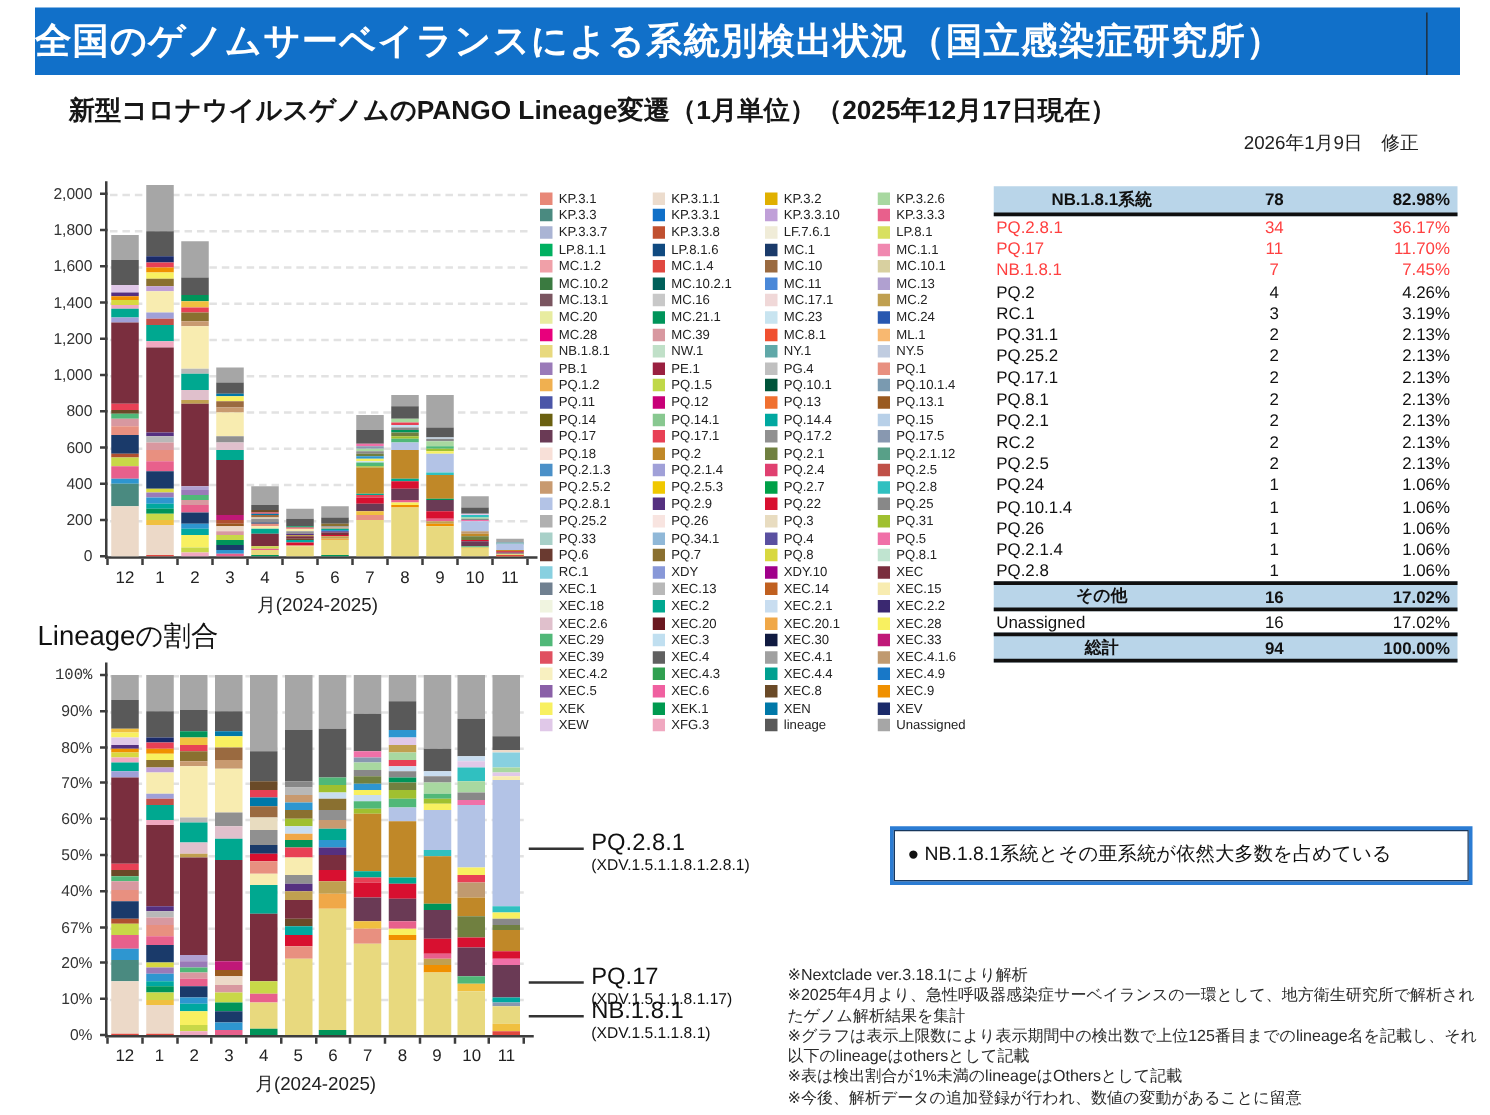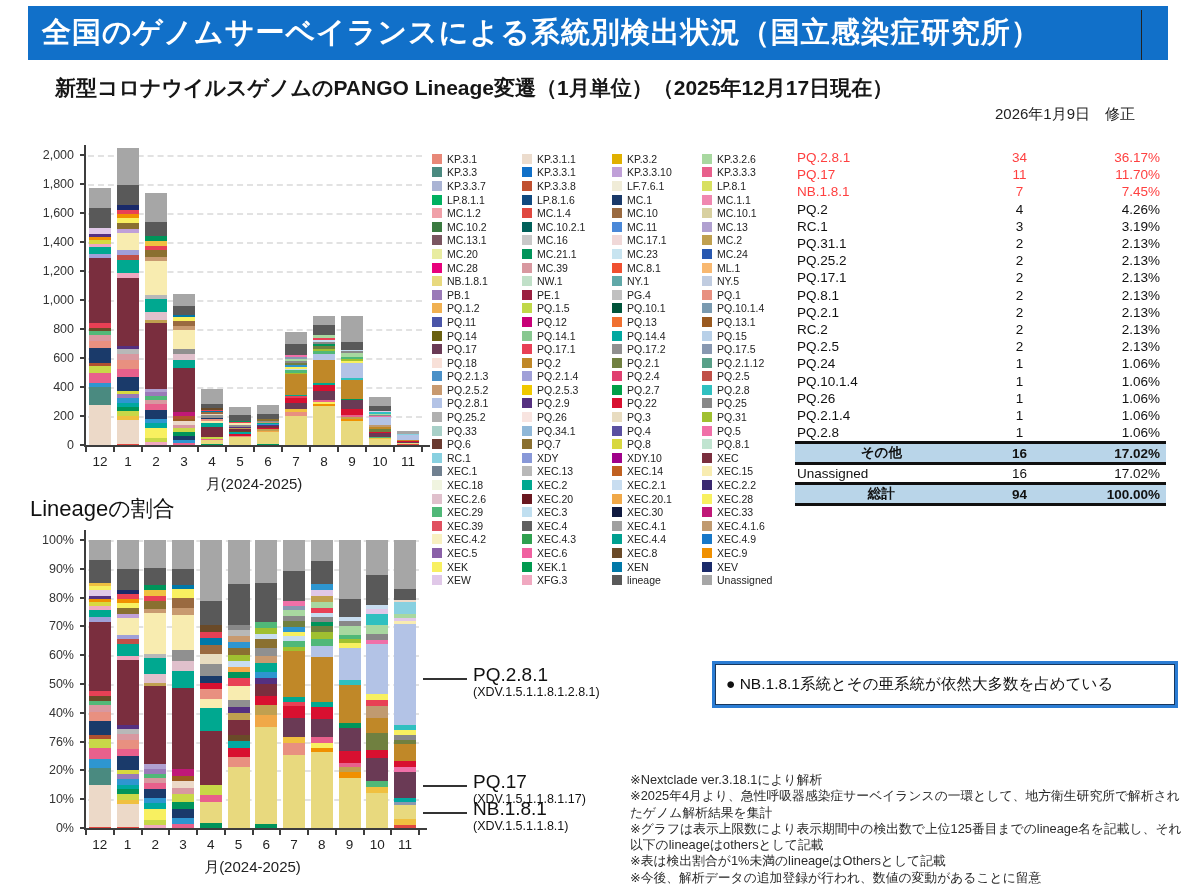--- a/index.html
+++ b/index.html
@@ -2,21 +2,21 @@
 <html><head>
 <meta charset="utf-8">
 <style>
   * { margin:0; padding:0; box-sizing:border-box; }
   html,body { width:1192px; height:892px; background:#fff;
     font-family:"Liberation Sans","DejaVu Sans",sans-serif; color:#111; }
   .page { position:relative; width:1192px; height:892px; overflow:hidden; background:#fff; }
 
   .banner { position:absolute; left:28px; top:6px; width:1140px; height:54px;
     background:#1170c9; color:#fff; font-size:29px; font-weight:bold;
-    display:flex; align-items:center; padding-left:14px; letter-spacing:1px; white-space:nowrap; }
+    display:flex; align-items:center; letter-spacing:1px; white-space:nowrap; }
   .banner-cursor { position:absolute; right:26px; top:4px; width:1px; height:50px; background:#222; }
 
   .main-title { position:absolute; left:55px; top:74px; font-size:21px; font-weight:bold; color:#161616; white-space:nowrap; }
   .revision-note { position:absolute; left:995px; top:105px; font-size:15px; color:#222; }
   .chart1-title { position:absolute; left:30px; top:108px; font-size:18px; color:#111; }
   .chart2-title { position:absolute; left:30px; top:494px; font-size:22px; color:#111; }
 
   .chart { position:absolute; }
   #chart1 { left:86px; top:155px; width:336px; height:290px; }
   #chart2 { left:86px; top:540px; width:333px; height:288px; }
@@ -402,42 +402,42 @@
   <div class="ytick" style="top: 287px;"></div>
       <div class="ylabel" style="top: 288px;">0%</div>
       <div class="gridline" style="top: 259.2px;"></div>
       <div class="ytick" style="top: 258.2px;"></div>
       <div class="ylabel" style="top: 259.2px;">10%</div>
       <div class="gridline" style="top: 230.4px;"></div>
       <div class="ytick" style="top: 229.4px;"></div>
       <div class="ylabel" style="top: 230.4px;">20%</div>
       <div class="gridline" style="top: 201.6px;"></div>
       <div class="ytick" style="top: 200.6px;"></div>
-      <div class="ylabel" style="top: 201.6px;">76%</div>
+      <div class="ylabel" style="top: 201.6px;">67%</div>
       <div class="gridline" style="top: 172.8px;"></div>
       <div class="ytick" style="top: 171.8px;"></div>
       <div class="ylabel" style="top: 172.8px;">40%</div>
       <div class="gridline" style="top: 144px;"></div>
       <div class="ytick" style="top: 143px;"></div>
       <div class="ylabel" style="top: 144px;">50%</div>
       <div class="gridline" style="top: 115.2px;"></div>
       <div class="ytick" style="top: 114.2px;"></div>
       <div class="ylabel" style="top: 115.2px;">60%</div>
       <div class="gridline" style="top: 86.4px;"></div>
       <div class="ytick" style="top: 85.4px;"></div>
       <div class="ylabel" style="top: 86.4px;">70%</div>
       <div class="gridline" style="top: 57.6px;"></div>
       <div class="ytick" style="top: 56.6px;"></div>
       <div class="ylabel" style="top: 57.6px;">80%</div>
       <div class="gridline" style="top: 28.8px;"></div>
       <div class="ytick" style="top: 27.8px;"></div>
       <div class="ylabel" style="top: 28.8px;">90%</div>
       <div class="gridline" style="top: 0px;"></div>
       <div class="ytick" style="top: -1px;"></div>
-      <div class="ylabel" style="top: 0px;">100%</div>
+      <div class="ylabel" style="top: 0px; font-family: Liberation Mono, monospace;">100%</div>
       <div class="xtick" style="left: -1px;"></div>
       <div class="xtick" style="left: 26.75px;"></div>
       <div class="xtick" style="left: 54.5px;"></div>
       <div class="xtick" style="left: 82.25px;"></div>
       <div class="xtick" style="left: 110px;"></div>
       <div class="xtick" style="left: 137.75px;"></div>
       <div class="xtick" style="left: 165.5px;"></div>
       <div class="xtick" style="left: 193.25px;"></div>
       <div class="xtick" style="left: 221px;"></div>
       <div class="xtick" style="left: 248.75px;"></div>
@@ -1261,20 +1261,25 @@
         <span class="lg-swatch" style="background: rgb(89, 89, 89);"></span>
         <span class="lg-label">lineage</span>
       </div>
       <div class="lg-item">
         <span class="lg-swatch" style="background: rgb(166, 166, 166);"></span>
         <span class="lg-label">Unassigned</span>
       </div>
     </div>
 
   <div id="table">
+      <div class="trow hl rule-b">
+        <div class="col-name">NB.1.8.1系統</div>
+        <div class="col-count">78</div>
+        <div class="col-pct">82.98%</div>
+      </div>
       <div class="trow red">
         <div class="col-name">PQ.2.8.1</div>
         <div class="col-count">34</div>
         <div class="col-pct">36.17%</div>
       </div>
       <div class="trow red">
         <div class="col-name">PQ.17</div>
         <div class="col-count">11</div>
         <div class="col-pct">11.70%</div>
       </div>

